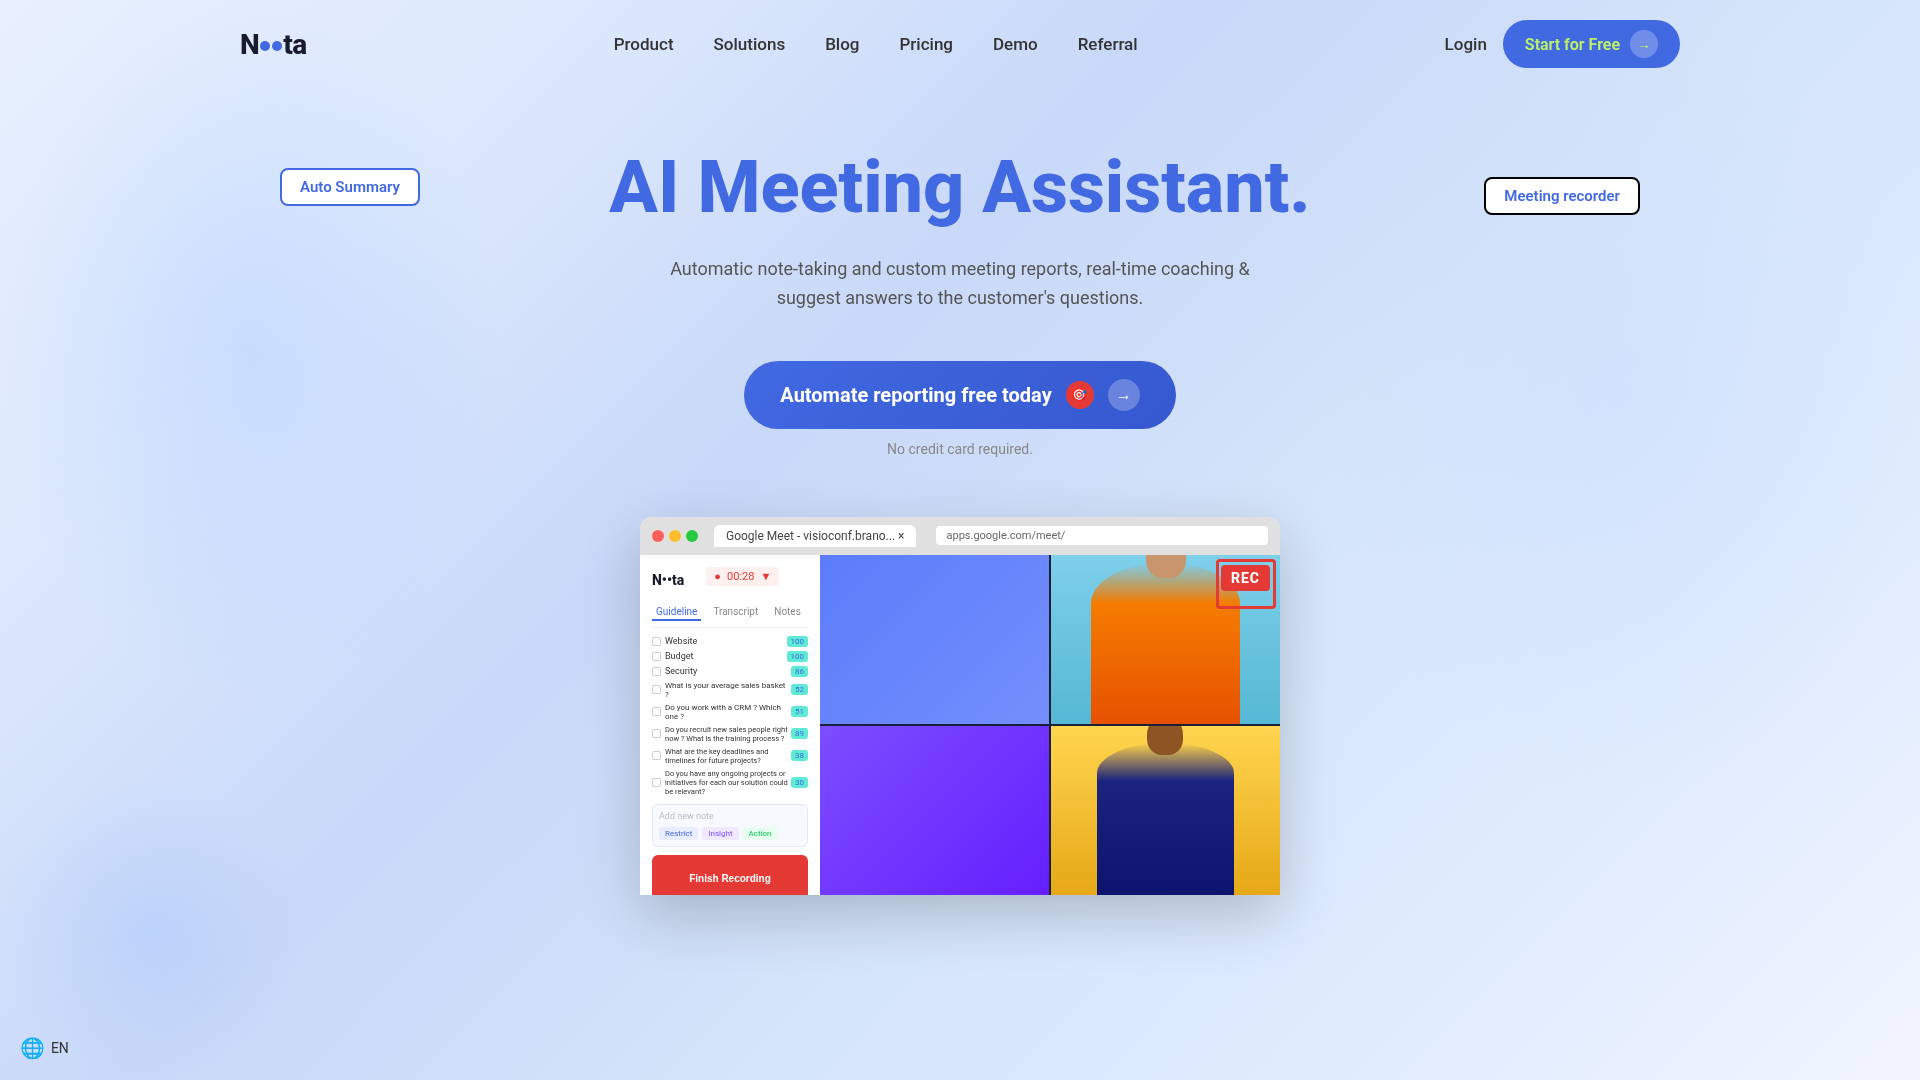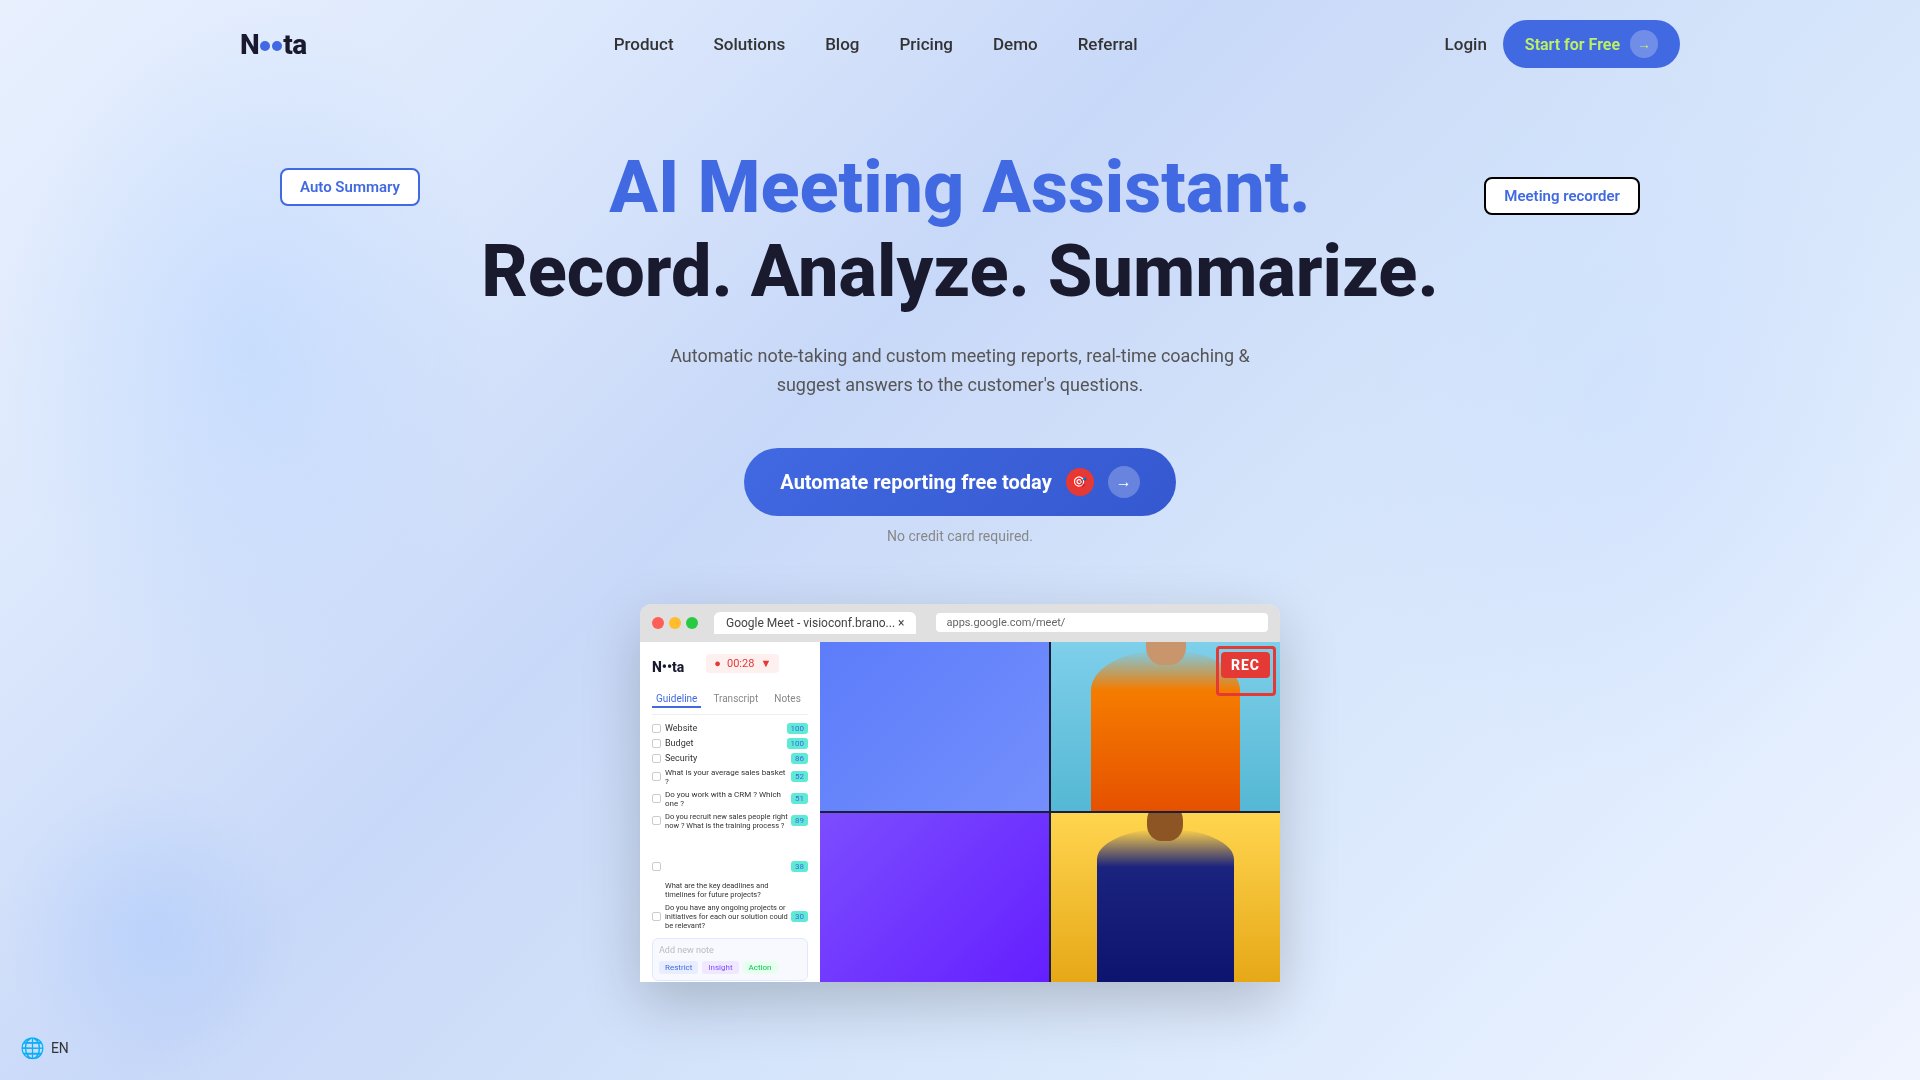--- a/index.html
+++ b/index.html
@@ -492,21 +492,20 @@
   </div>
 </nav>
 
 <div class="hero" style="position:relative;">
 
   <div class="badge-auto-summary">Auto Summary</div>
 
   <div class="badge-meeting-recorder">Meeting recorder</div>
 
   <span class="hero-title-blue">AI Meeting Assistant.</span>
-  <span class="hero-title-dark">Record. Analyze. Summarize.</span>
   <p class="hero-subtitle">
     <span>Automatic note-taking and custom meeting reports, real-time coaching &amp;</span><br>
     <span>suggest answers to the customer's questions.</span>
   </p>
 
   <div class="cta-section">
     <a href="#" class="cta-button">
       <span>Automate reporting free today</span>
       <span class="cta-icon-red">🎯</span>
       <span class="cta-arrow">→</span>
@@ -583,21 +582,21 @@
           <div class="checklist-item">
             <div class="checklist-left">
                 <div class="checkbox"></div>
                 <span style="font-size:7.5px;">Do you recruit new sales people right now ? What is the training process ?</span>
               </div>
             <span class="checklist-num">89</span>
           </div>
           <div class="checklist-item">
             <div class="checklist-left">
                 <div class="checkbox"></div>
-                <span style="font-size:7.5px;margin-top:47px;">What are the key deadlines and timelines for future projects?</span>
+                <span style="font-size:7.5px;">What are the key deadlines and timelines for future projects?</span>
               </div>
             <span class="checklist-num">38</span>
           </div>
           <div class="checklist-item">
             <div class="checklist-left">
                 <div class="checkbox"></div>
                 <span style="font-size:7.5px;">Do you have any ongoing projects or initiatives for each our solution could be relevant?</span>
               </div>
             <span class="checklist-num">30</span>
           </div>

